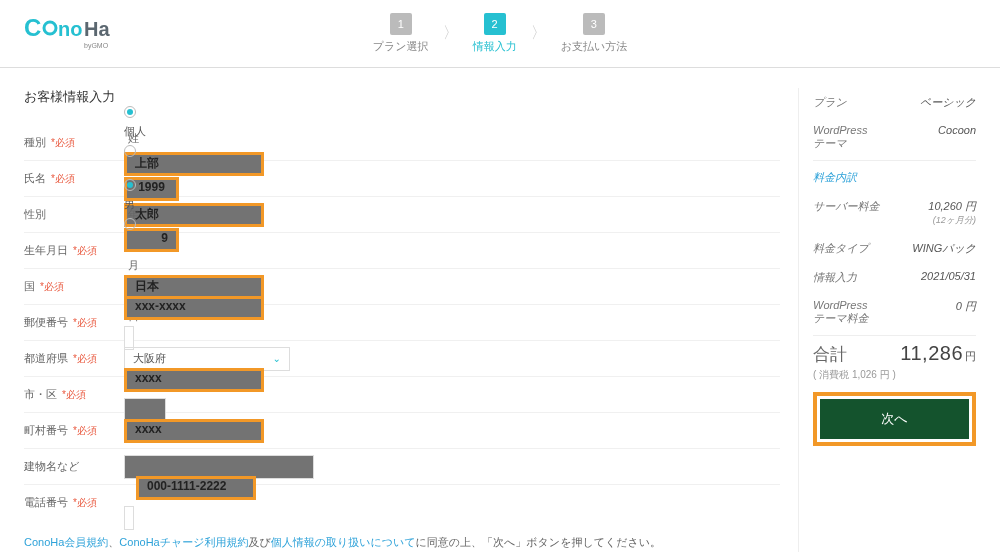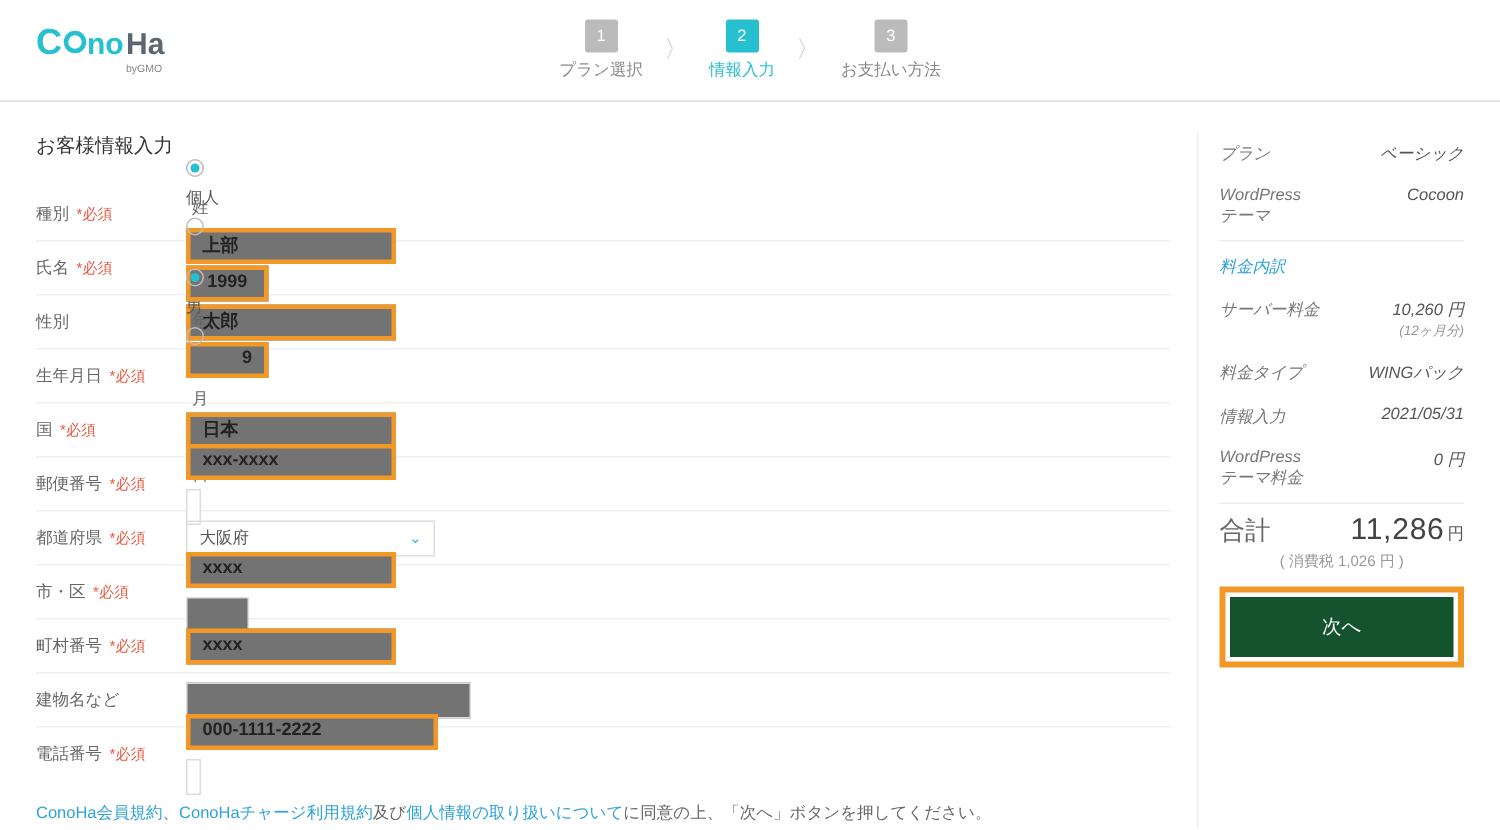--- a/index.html
+++ b/index.html
@@ -162,21 +162,21 @@
   .sum-link { color: #2ea2d9; }
   .total-row {
     display: flex;
     justify-content: space-between;
     align-items: baseline;
     margin-top: 6px;
   }
   .total-label { font-size: 17px; color: #666; }
   .total-value { font-size: 20px; color: #444; letter-spacing: 0.5px; }
   .total-unit { font-size: 11px; margin-left: 2px; }
-  .tax { font-size: 10px; color: #999; text-align: center; margin-top: 2px; }
+  .tax { font-size: 10px; color: #999; text-align: left; margin-top: 2px; }
   .next-wrap {
     margin-top: 10px;
     border: 4px solid #f29827;
     padding: 3px;
   }
   .next-btn {
     background: #14532d;
     color: #fff;
     text-align: center;
     height: 40px;
@@ -308,21 +308,21 @@
     <div class="row">
       <div class="row-label">建物名など</div>
       <div class="row-content">
         <div class="input" style="width:190px;"></div>
       </div>
     </div>
 
     <div class="row">
       <div class="row-label"><span>電話番号</span>&nbsp;<span class="req">*必須</span></div>
       <div class="row-content">
-        <div class="input hl" style="width:168px;font-weight:bold;">000-1111-2222</div>
+        <div class="input hl" style="width:120px;font-weight:bold;margin-left:12px;">000-1111-2222</div>
         <span class="small-input"></span>
       </div>
     </div>
 
     <div class="agree">
       <a>ConoHa会員規約</a><span>、</span><a>ConoHaチャージ利用規約</a><span>及び</span><a>個人情報の取り扱いについて</a><span>に同意の上、「次へ」ボタンを押してください。</span>
     </div>
   </div>
 
   <div class="summary">

